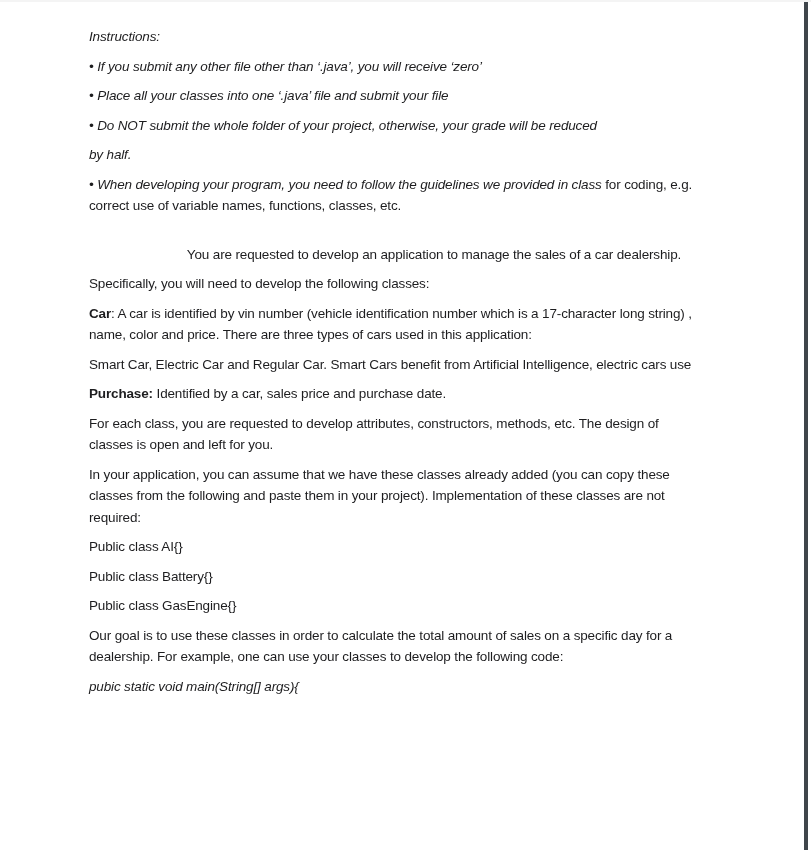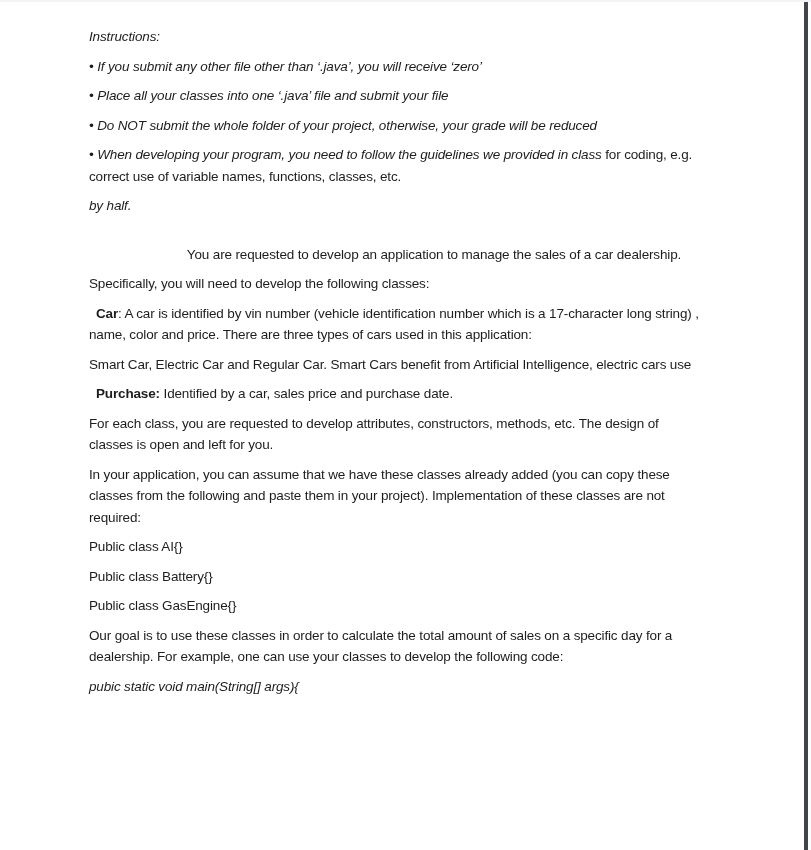--- a/index.html
+++ b/index.html
@@ -41,33 +41,33 @@
     font-size: 13.5px;
     line-height: 21.5px;
     letter-spacing: -0.15px;
     white-space: nowrap;
   }
   p.para.gap-before {
     margin-top: 27px;
     text-align: center;
   }
   p.para span.it { font-style: italic; }
-  p.para span.b  { font-weight: 700; margin-left: 7px; }
+  p.para span.b  { font-weight: 700; }
 </style>
 </head>
 <body>
 
 <div class="page">
   <div class="doc-body">
       <p class="para"><span class="it">Instructions:</span></p>
       <p class="para"><span class="it">• If you submit any other file other than ‘.java’, you will receive ‘zero’</span></p>
       <p class="para"><span class="it">• Place all your classes into one ‘.java’ file and submit your file</span></p>
       <p class="para"><span class="it">• Do NOT submit the whole folder of your project, otherwise, your grade will be reduced</span></p>
+      <p class="para"><span class="it">by half.</span></p>
       <p class="para"><span class="it">• When developing your program, you need to follow the guidelines we provided in class</span><span> for coding, e.g.</span><br><span>correct use of variable names, functions, classes, etc.</span></p>
-      <p class="para"><span class="it">by half.</span></p>
       <p class="para gap-before"><span>You are requested to develop an application to manage the sales of a car dealership.</span></p>
       <p class="para"><span>Specifically, you will need to develop the following classes:</span></p>
       <p class="para"><span class="b">Car</span><span>: A car is identified by vin number (vehicle identification number which is a 17-character long string) ,</span><br><span>name, color and price. There are three types of cars used in this application:</span></p>
       <p class="para"><span>Smart Car, Electric Car and Regular Car. Smart Cars benefit from Artificial Intelligence, electric cars use</span><br></p>
       <p class="para"><span class="b">Purchase:</span><span> Identified by a car, sales price and purchase date.</span></p>
       <p class="para"><span>For each class, you are requested to develop attributes, constructors, methods, etc. The design of</span><br><span>classes is open and left for you.</span></p>
       <p class="para"><span>In your application, you can assume that we have these classes already added (you can copy these</span><br><span>classes from the following and paste them in your project). Implementation of these classes are not</span><br><span>required:</span></p>
       <p class="para"><span>Public class AI{}</span></p>
       <p class="para"><span>Public class Battery{}</span></p>
       <p class="para"><span>Public class GasEngine{}</span></p>

